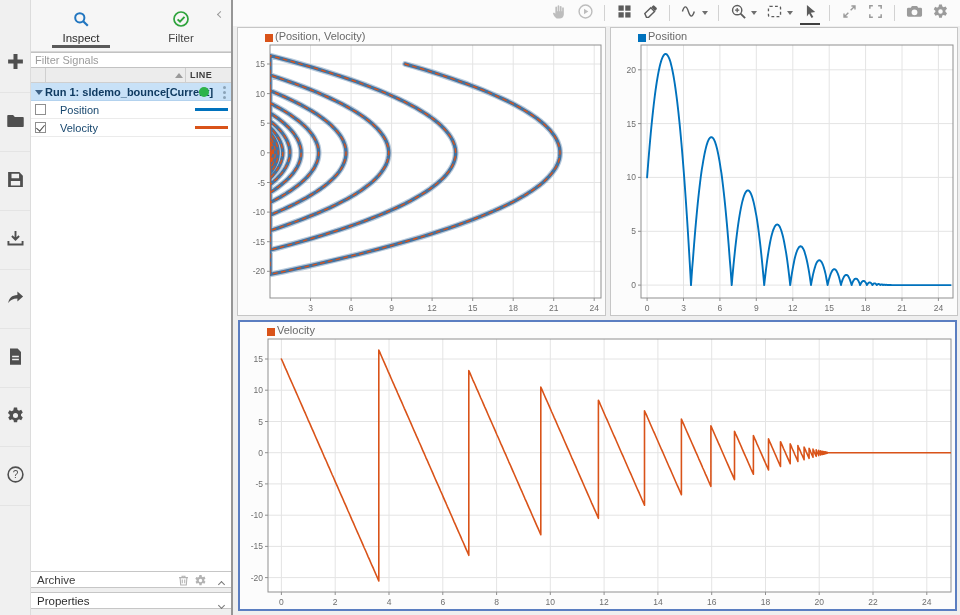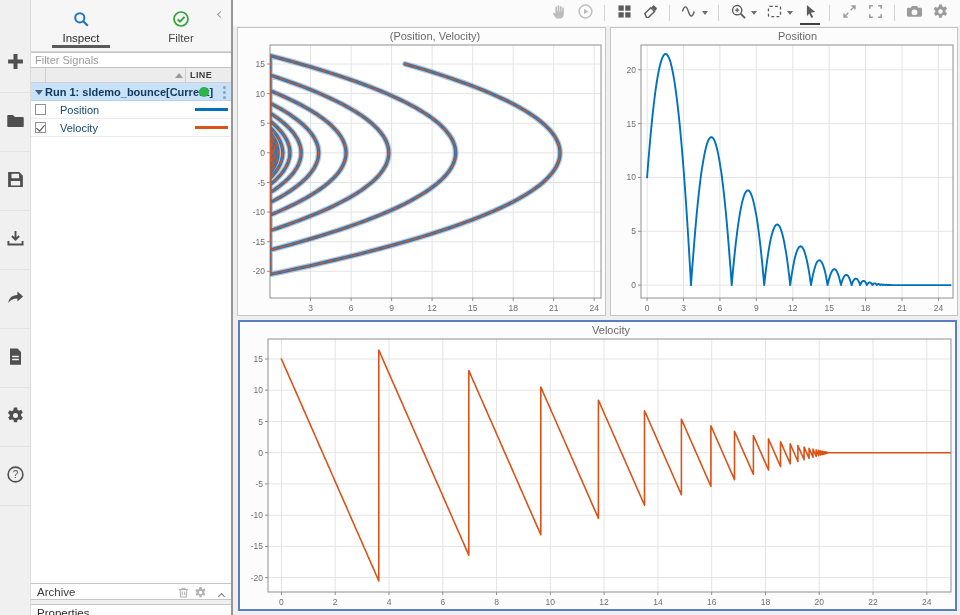--- a/index.html
+++ b/index.html
@@ -39,21 +39,21 @@
   .runcaret { position:absolute; left:4px; top:7px; width:0; height:0; border-left:4px solid transparent; border-right:4px solid transparent; border-top:5px solid #3e6286; }
   .runlabel { position:absolute; left:14px; top:3px; font-size:11px; font-weight:bold; color:#103b61; white-space:nowrap; }
   .rundot { position:absolute; left:168px; top:4px; width:10px; height:10px; border-radius:50%; }
   .runmenu { position:absolute; left:191px; top:2px; display:flex; flex-direction:column; gap:2px; cursor:pointer; padding:1px; }
   .runmenu i { width:3px; height:3px; border-radius:50%; background:#8ba3b8; }
   .sigrow { position:relative; height:18px; background:#fff; border-bottom:1px solid #ebebeb; cursor:pointer; }
   .cbx { position:absolute; left:4px; top:3px; width:11px; height:11px; border:1px solid #8f8f8f; background:#fff; }
   .cbx.checked::after { content:""; position:absolute; left:2px; top:0px; width:4px; height:7px; border-right:1.6px solid #4a4a4a; border-bottom:1.6px solid #4a4a4a; transform:rotate(40deg); }
   .signame { position:absolute; left:29px; top:3px; font-size:11px; color:#17476e; }
   .swatch { position:absolute; left:164px; top:7px; width:33px; height:3px; }
-  .bottom-zone { position:absolute; left:0; bottom:0; width:200px; height:32px; background:#efefef; }
+  .bottom-zone { position:absolute; left:0; bottom:0; width:200px; height:44px; background:#efefef; }
   .bar { position:absolute; left:0; width:200px; height:17px; background:#fff; border-top:1px solid #c6c6c6; border-bottom:1px solid #c6c6c6; font-size:11.5px; color:#3c3c3c; cursor:pointer; }
   .bar .blabel { position:absolute; left:6px; top:2px; }
   .bar-archive { top:0; }
   .bar-props { top:21px; color:#2c2c2c; }
   .bar .bicon { position:absolute; top:2px; width:13px; height:13px; color:#b3b3b3; cursor:pointer; }
   .bar .bicon svg { width:13px; height:13px; }
   .bar .chevslot { position:absolute; top:5px; right:7px; }
 
   
   .main { position:absolute; left:233px; top:0; right:0; bottom:0; background:#efefef; }
@@ -61,21 +61,21 @@
   .tbtn { width:24px; height:22px; display:flex; align-items:center; justify-content:center; color:#5c5c5c; cursor:pointer; position:relative; }
   .tbtn svg { width:17px; height:17px; }
   .tbtn.disabled { color:#bdbdbd; cursor:default; }
   .tbtn.dim { color:#9b9b9b; }
   .tbtn.active::after { content:""; position:absolute; left:2px; right:2px; bottom:-1px; height:2px; background:#3f3f3f; }
   .caret { width:0; height:0; border-left:3.5px solid transparent; border-right:3.5px solid transparent; border-top:4px solid #6e6e6e; margin:0 3px 0 -1px; }
   .tsep { width:1px; height:16px; background:#d2d2d2; margin:0 5px; }
 
   .tile { position:absolute; background:#fcfcfc; border:1px solid #c6c6c6; }
   .tile.selected { border:2px solid #5b7ec1; }
-  .legend { height:14px; display:flex; align-items:center; padding-left:27px; gap:2px;flex-direction:column; }
+  .legend { height:14px; display:flex; align-items:flex-end; padding-left:27px; gap:2px; }
   .lg-sq { width:8px; height:8px; display:inline-block; }
   .lg-txt { font-size:11px; color:#696969; white-space:nowrap; }
   .axes text { font-family:"Liberation Sans",sans-serif; }
 </style>
 </head>
 <body>
 
 <div class="app">
 
   <aside class="strip" id="leftStrip">

